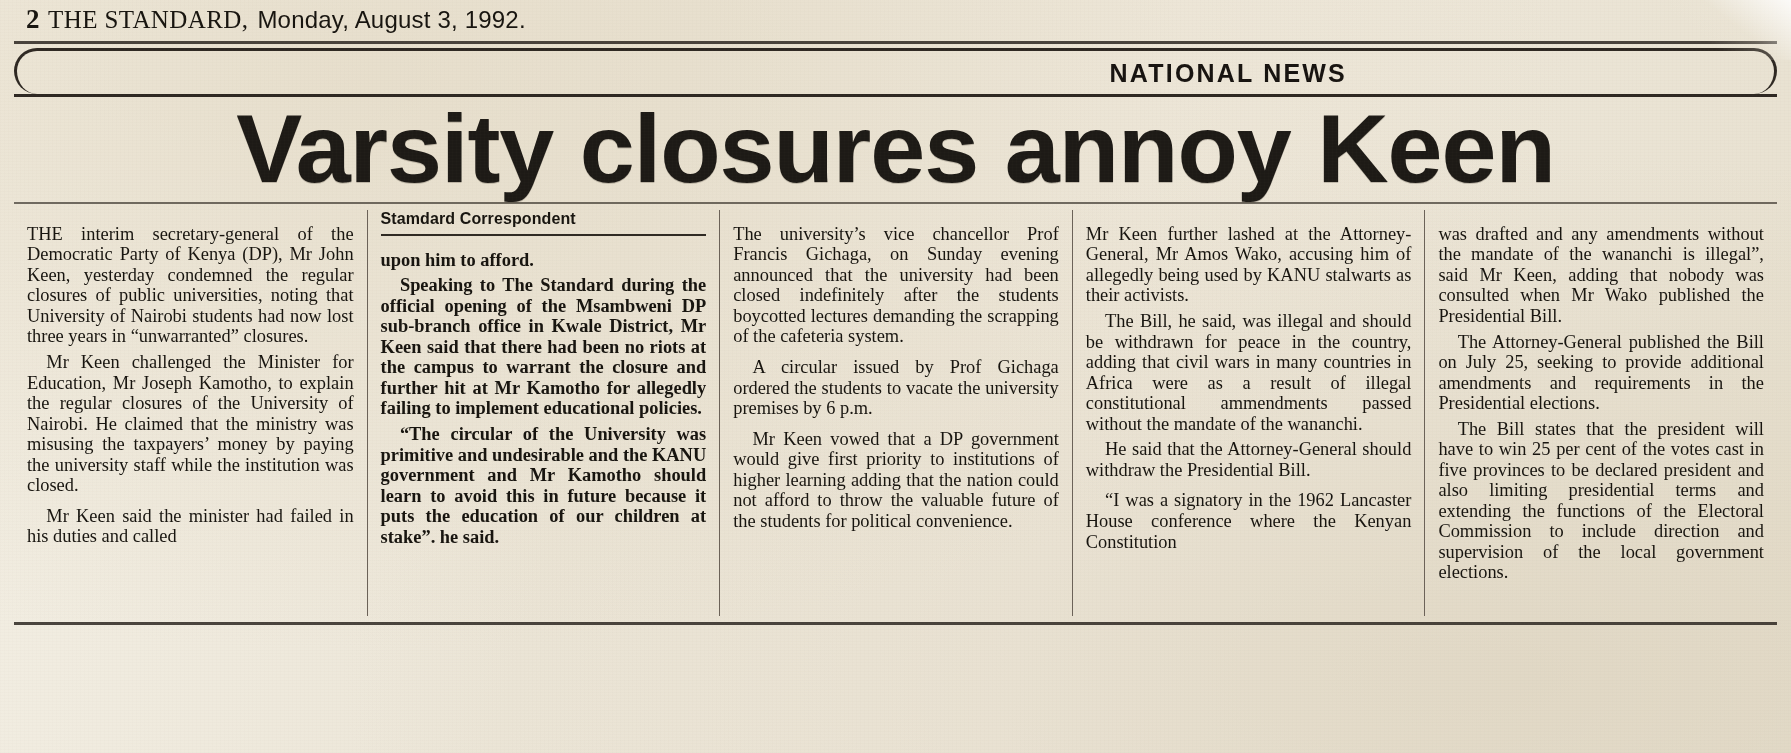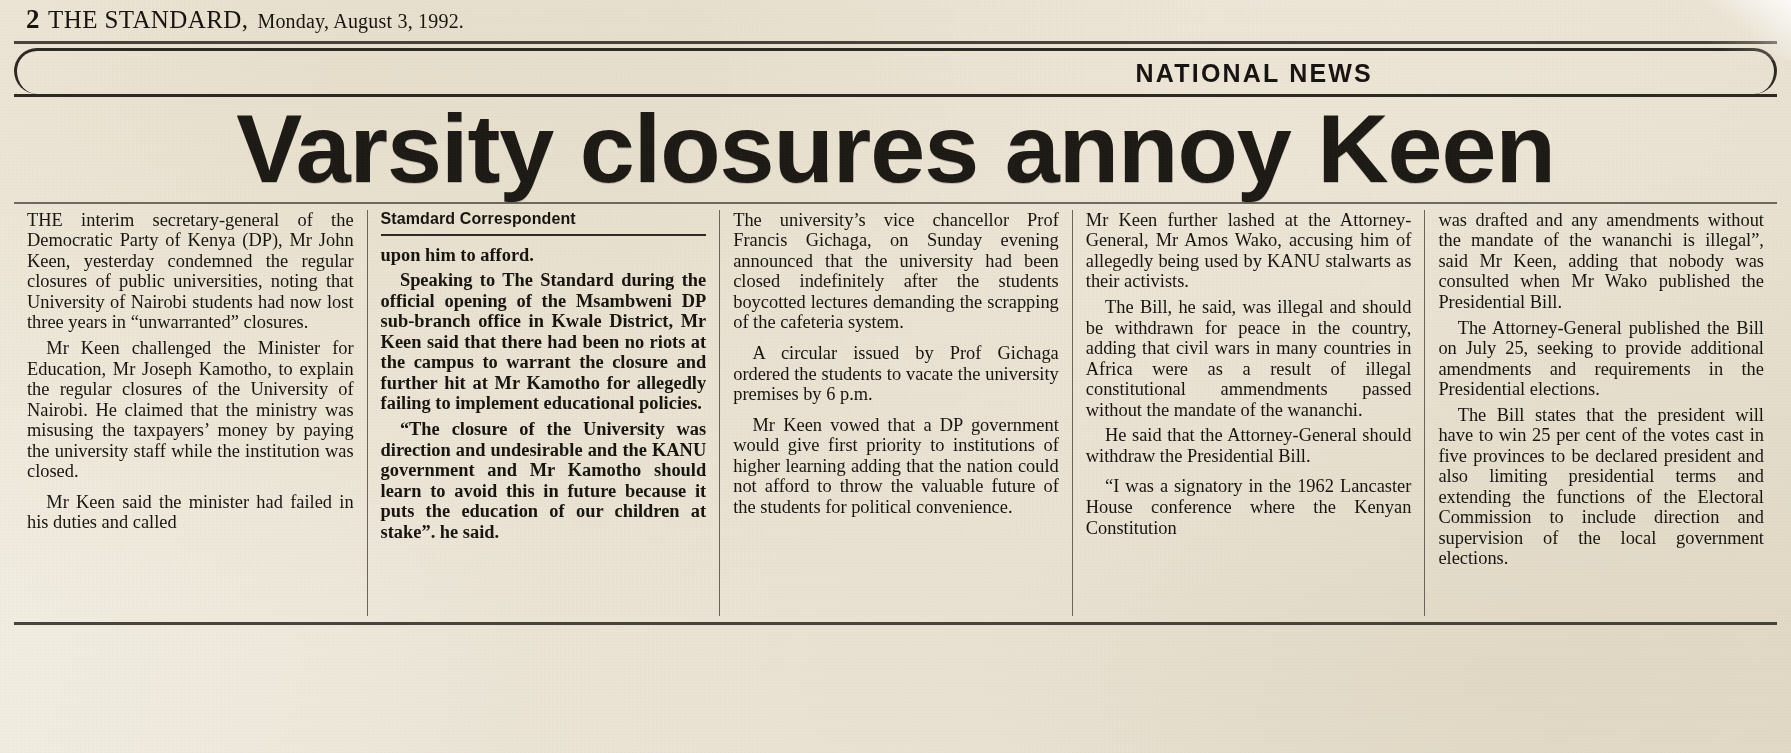--- a/index.html
+++ b/index.html
@@ -60,22 +60,22 @@
     line-height: 1;
     letter-spacing: -0.5px;
   }
   .paper-name {
     font-family: Liberation Serif, serif;
     font-size: 25px;
     line-height: 1;
     letter-spacing: 0.4px;
   }
   .issue-date {
-    font-family: Liberation Serif, serif;
-    font-size: 20px;
+    font-family: Liberation Sans, sans-serif;
+    font-size: 24px;
     line-height: 1;
     letter-spacing: 0.2px;
   }
 
   .rule-top {
     height: 3px;
     background: #2b2620;
     margin: 1px 2px 0 2px;
     opacity: 0.85;
   }
@@ -97,21 +97,21 @@
   }
   .banner-pill::after {
     content: "";
     position: absolute;
     left: -3px; right: -3px; bottom: -3px;
     height: 3px;
     background: #2e2822;
   }
   .section-label {
     position: absolute;
-    right: 404px;
+    right: 430px;
     bottom: 6px;
     font-family: "Liberation Sans", sans-serif;
     font-weight: bold;
     font-size: 25px;
     letter-spacing: 2.2px;
     color: #171310;
     margin-top: 44px;
   }
 
   
@@ -157,20 +157,21 @@
   }
   .col + .col {
     border-left: 1.5px solid #6b6258;
   }
   .col p {
     margin: 0 0 0.28em 0;
     text-indent: 1.05em;
   }
   .col p.noindent {
     text-indent: 0;
+    margin-top: 14px;
   }
   .col p.gap {
     margin-top: 0.55em;
   }
   .byline {
     font-family: "Liberation Sans", sans-serif;
     font-weight: bold;
     font-size: 16px;
     text-align: left;
     text-indent: 0;
@@ -221,21 +222,21 @@
       <p class="noindent">THE interim secretary-general of the Democratic Party of Kenya (DP), Mr John Keen, yesterday condemned the regular closures of public universities, noting that University of Nairobi students had now lost three years in “unwarranted” closures.</p>
       <p>Mr Keen challenged the Minister for Education, Mr Joseph Kamotho, to explain the regular closures of the University of Nairobi. He claimed that the ministry was misusing the taxpayers’ money by paying the university staff while the institution was closed.</p>
       <p class="gap">Mr Keen said the minister had failed in his duties and called</p>
     </div>
 
     <div class="col bold-col">
       <div class="byline">Stamdard Correspondent</div>
       <div class="byline-rule"></div>
       <p class="noindent">upon him to afford.</p>
       <p>Speaking to The Standard during the official opening of the Msambweni DP sub-branch office in Kwale District, Mr Keen said that there had been no riots at the campus to warrant the closure and further hit at Mr Kamotho for allegedly failing to implement educational policies.</p>
-      <p>“The closure of the University was direction and undesirable and the KANU government and Mr Kamotho should learn to avoid this in future because it puts the education of our children at stake”. he said.</p>
+      <p>“The circular of the University was primitive and undesirable and the KANU government and Mr Kamotho should learn to avoid this in future because it puts the education of our children at stake”. he said.</p>
     </div>
 
     <div class="col">
       <p class="noindent">The university’s vice chancellor Prof Francis Gichaga, on Sunday evening announced that the university had been closed indefinitely after the students boycotted lectures demanding the scrapping of the cafeteria system.</p>
       <p class="gap">A circular issued by Prof Gichaga ordered the students to vacate the university premises by 6 p.m.</p>
       <p class="gap">Mr Keen vowed that a DP government would give first priority to institutions of higher learning adding that the nation could not afford to throw the valuable future of the students for political convenience.</p>
     </div>
 
     <div class="col">
       <p class="noindent">Mr Keen further lashed at the Attorney-General, Mr Amos Wako, accusing him of allegedly being used by KANU stalwarts as their activists.</p>

